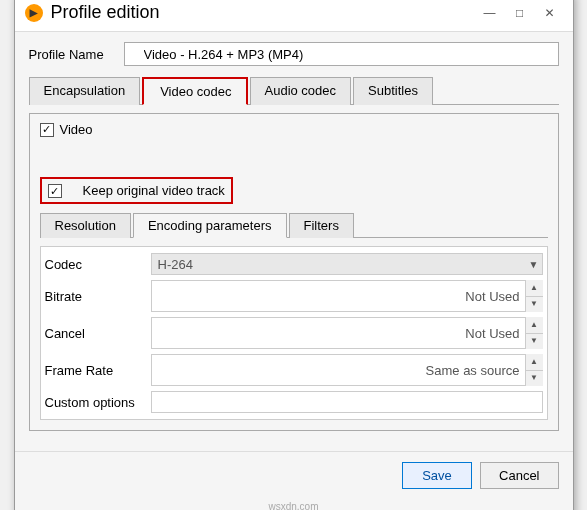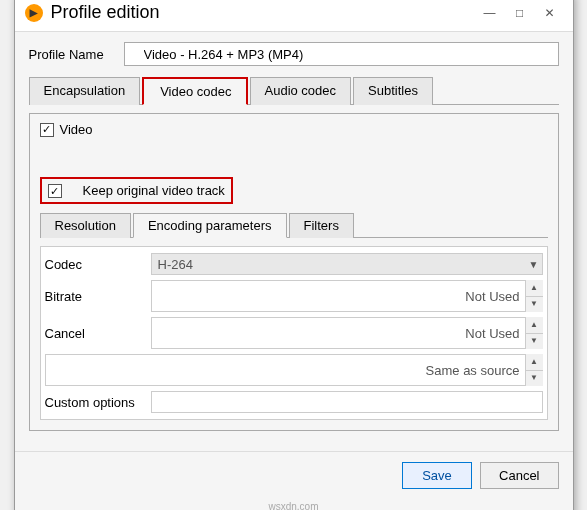--- a/index.html
+++ b/index.html
@@ -439,20 +439,21 @@
           <div class="spin-wrapper">
             <input class="spin-input" type="text" value="Not Used" style="">
             <div class="spin-arrows">
               <button class="spin-up">▲</button>
               <button class="spin-down">▼</button>
             </div>
           </div>
         </div>
 
         <div class="param-row">
+          <span class="param-label">Frame Rate</span>
           <div class="spin-wrapper">
             <input class="spin-input" type="text" value="Same as source" style="">
             <div class="spin-arrows">
               <button class="spin-up">▲</button>
               <button class="spin-down">▼</button>
             </div>
           </div>
         </div>
 
         <div class="param-row">

